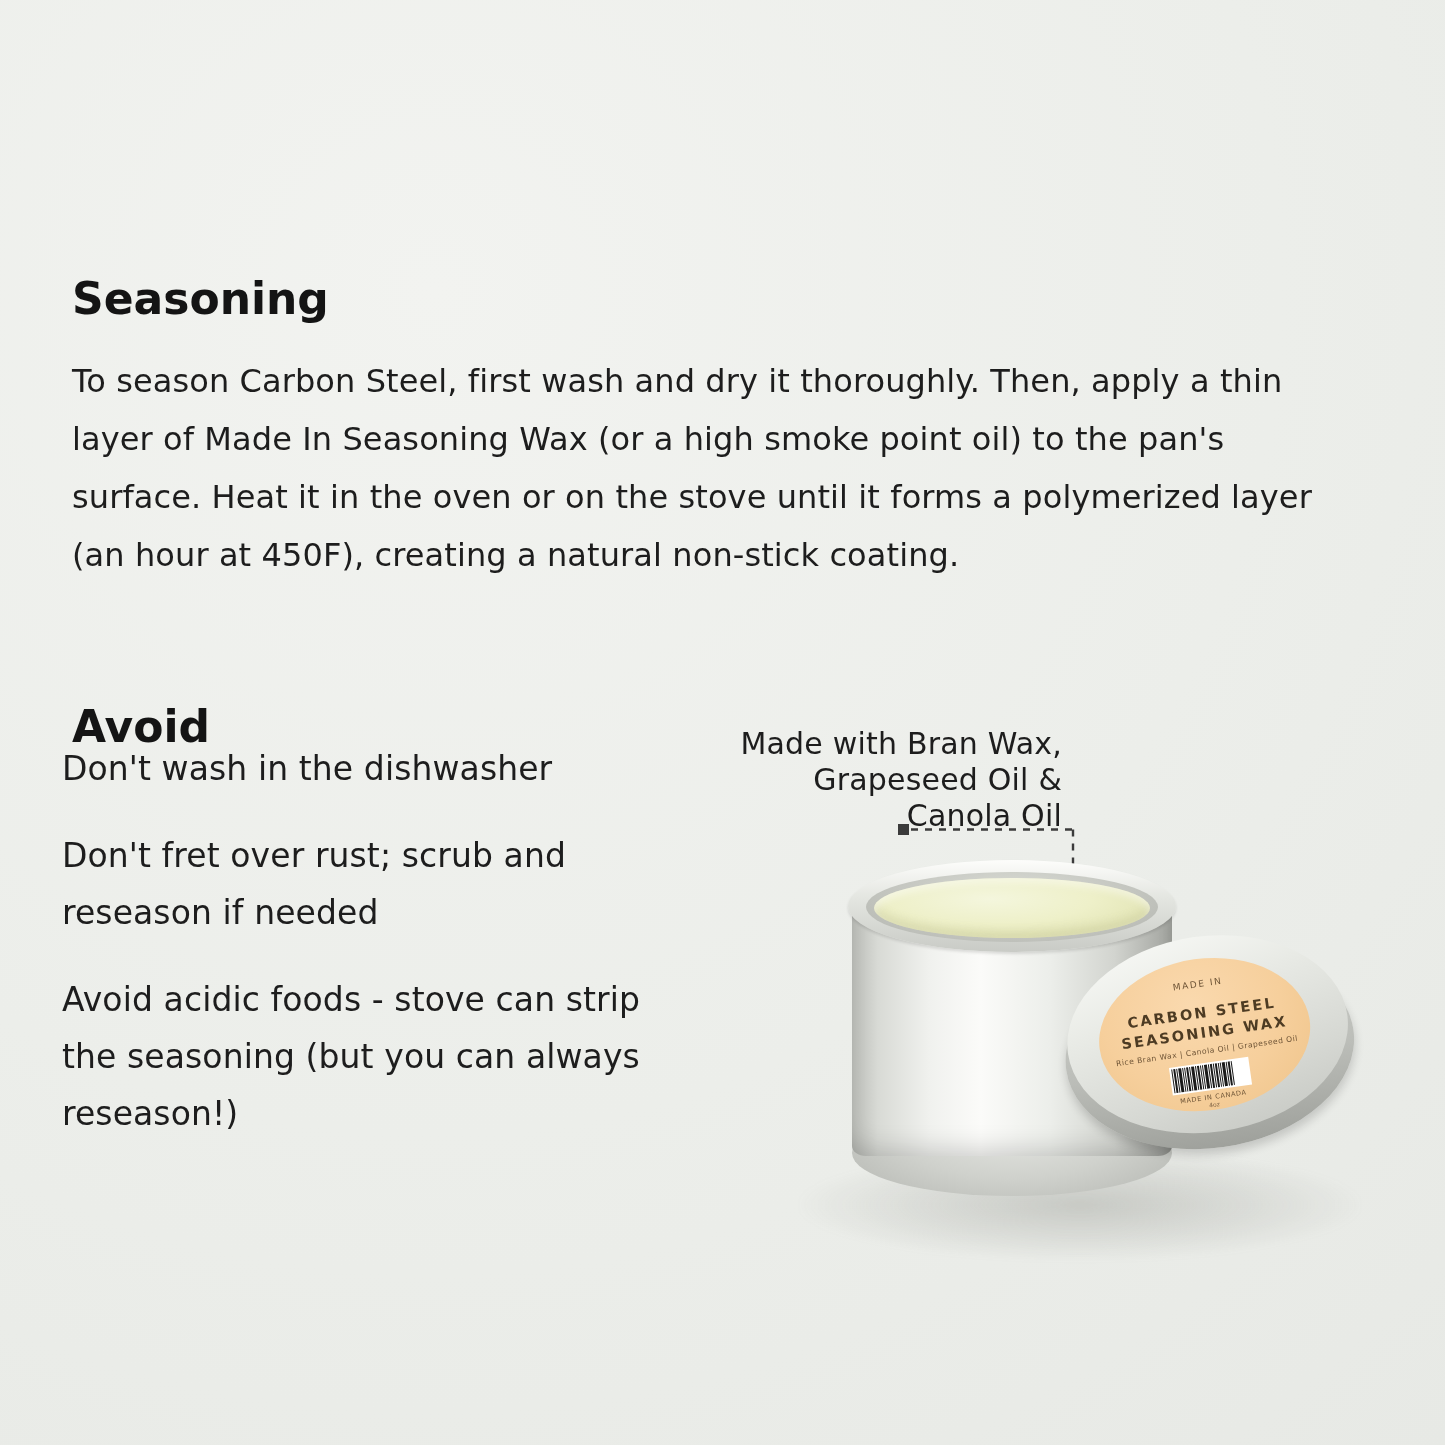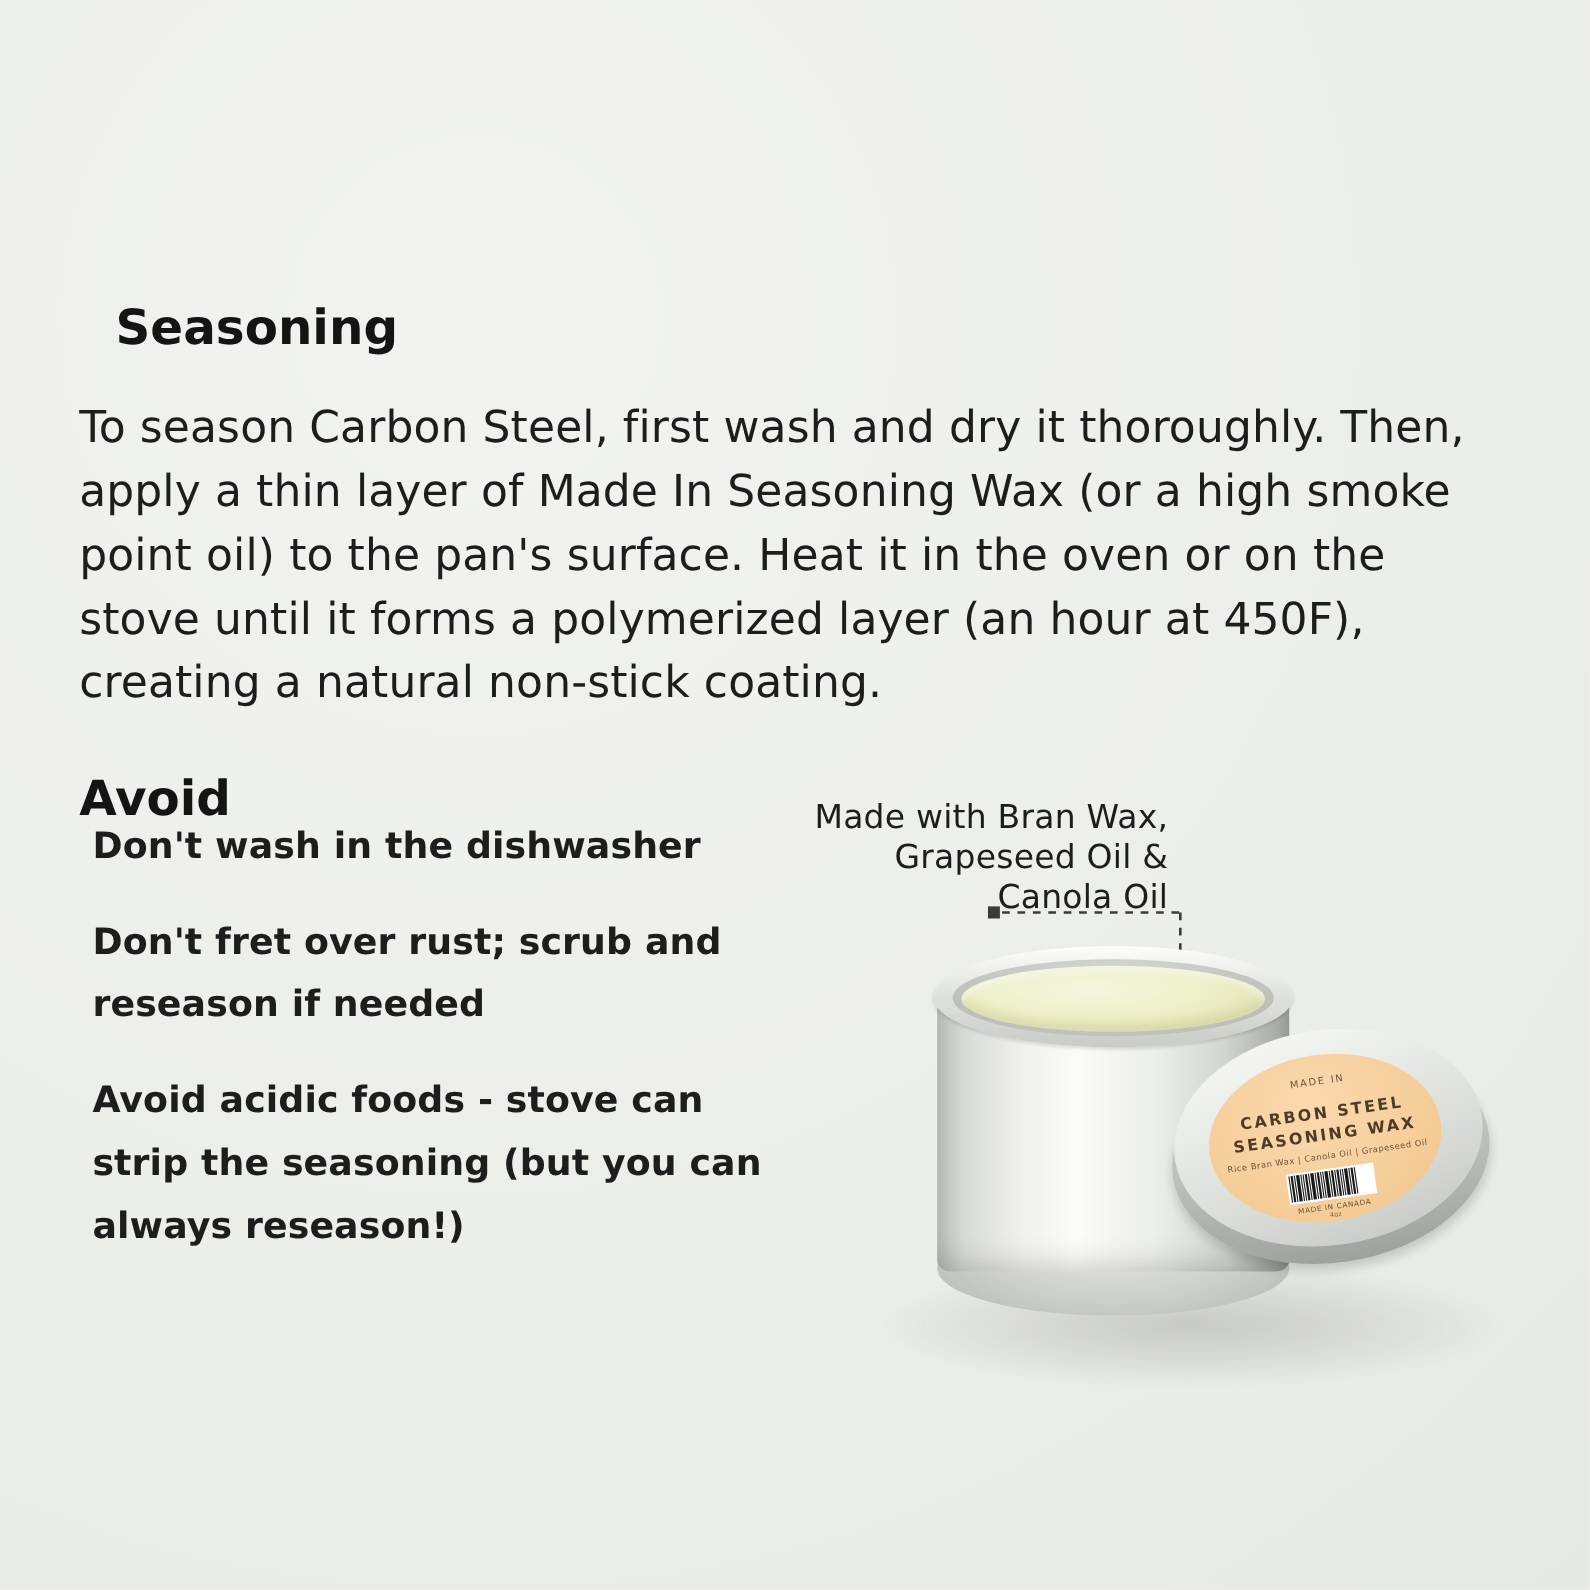--- a/index.html
+++ b/index.html
@@ -36,42 +36,41 @@
 
   
   .h2 {
     position: absolute;
     font-size: 44px;
     font-weight: 700;
     color: #141414;
     line-height: 1;
     letter-spacing: 0px;
   }
-  #h-seasoning { left: 72px; top: 240px; margin-left: 33px; }
+  #h-seasoning { left: 72px; top: 240px; }
   #h-care { left: 72px; top: 668px; }
 
   
   .body-par {
     position: absolute;
     left: 72px;
     top: 320px;
     width: 1280px;
-    font-size: 40px;
+    font-size: 32px;
     line-height: 58px;
     color: #1d1d1d;
     letter-spacing: 0.1px;
   }
 
   
   .care-list {
     position: absolute;
-    left: 84px;
+    left: 62px;
     top: 740px;
     width: 640px;
-    font-weight: bold;
   }
   .care-item {
     font-size: 33px;
     line-height: 57px;
     color: #1d1d1d;
     margin-bottom: 30px;
     letter-spacing: 0.1px;
   }
   .care-item:last-child { margin-bottom: 0; }
 

